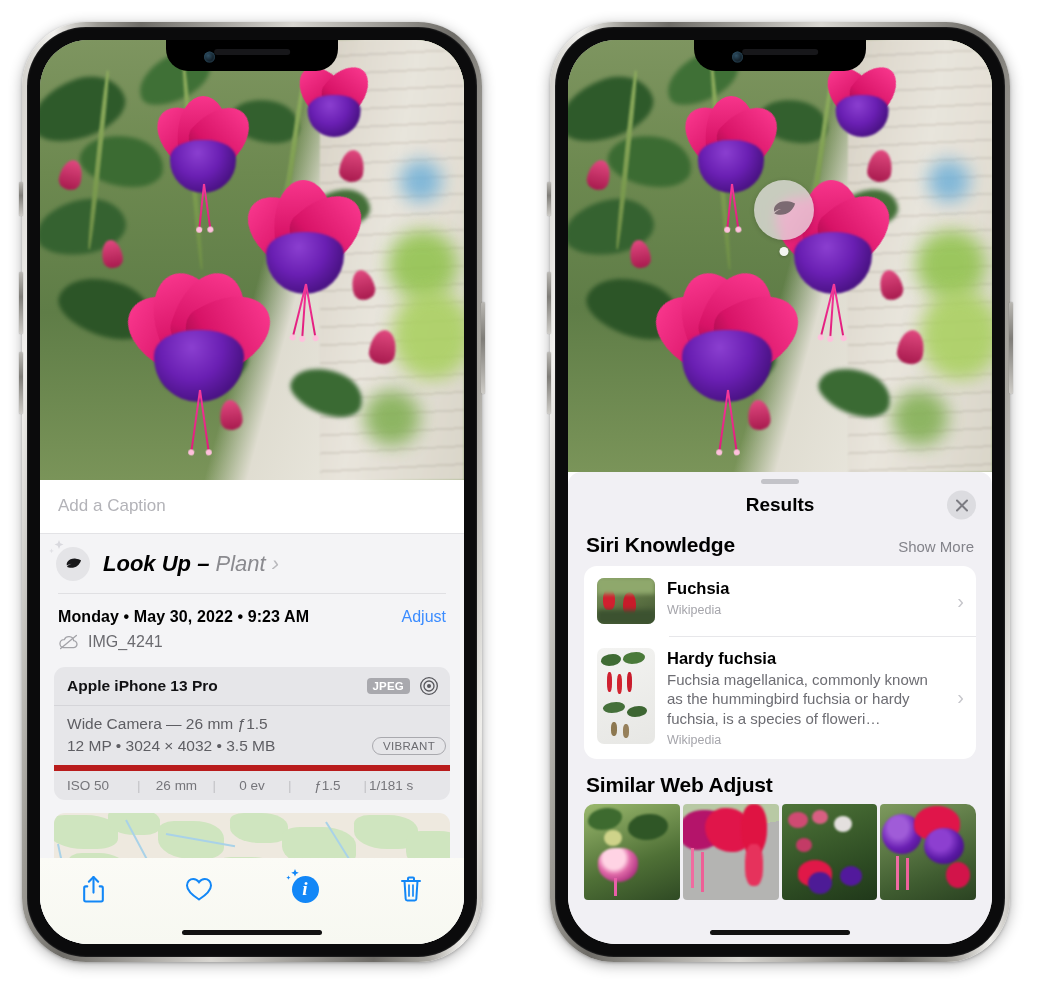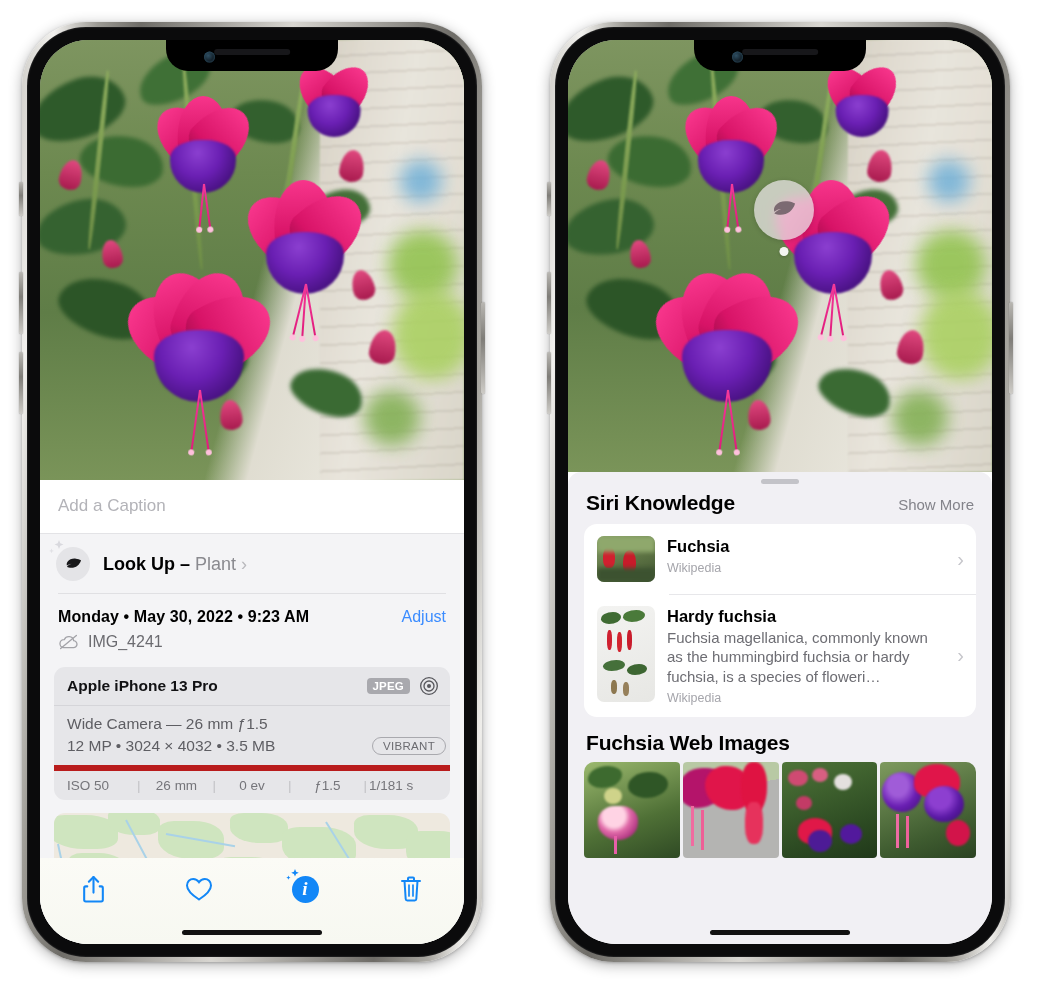--- a/index.html
+++ b/index.html
@@ -197,21 +197,21 @@
     left: 18px; right: 18px; bottom: 0; height: 1px;
     background: #e0e0e3;
   }
   .leaf-chip {
     width: 34px; height: 34px; border-radius: 50%;
     background: #e4e4e7;
     display: flex; align-items: center; justify-content: center;
     position: relative; flex: 0 0 auto;
   }
   .sparkles { position: absolute; left: -11px; top: -9px; }
-  .lookup-text { font-size: 18px; color: #000; font-weight: 700; }
+  .lookup-text { font-size: 22px; color: #000; font-weight: 700; font-style: italic; }
   .lookup-text .sub { color: #8a8a8f; font-weight: 400; }
   .chev-grey { color: #b9b9bd; font-weight: 400; }
 
   .meta-block { padding: 14px 18px 10px 18px; }
   .meta-line1 {
     display: flex; justify-content: space-between; align-items: baseline;
   }
   .meta-date { font-size: 16px; font-weight: 700; color: #000; letter-spacing: .1px; }
   .meta-adjust { font-size: 16px; color: #3b8cff; }
   .meta-line2 { display: flex; align-items: center; gap: 9px; margin-top: 7px; }
@@ -692,20 +692,28 @@
             <svg width="28" height="28" viewBox="0 0 24 24">
               <path d="M21.5 6.5c-1.6 5.8-6.4 9.6-12.2 9.6-2.4 0-4.3-.5-5.6-1.2 1.4-1.9 3.5-3.2 6-3.8-2.2.2-4.3 1-6 2.3-.6-1.6-.3-3.6 1-5.2C6.6 5.4 10.9 4.1 15 4.6c2.5.3 4.6.8 6.5 1.9z" fill="#7c6a72"></path>
             </svg>
             <div class="dot"></div>
           </div>
         </div>
 
         <div class="results-sheet" style="top:432px;">
           <div class="grabber"></div>
 
+          <div class="res-head">
+            <div class="res-title">Results</div>
+            <div class="close-btn">
+              <svg width="14" height="14" viewBox="0 0 14 14">
+                <path d="M2 2 L12 12 M12 2 L2 12" stroke="#7c7c82" stroke-width="2" stroke-linecap="round"></path>
+              </svg>
+            </div>
+          </div>
 
           <div class="sec-head">
             <div class="sec-title">Siri Knowledge</div>
             <div class="sec-action">Show More</div>
           </div>
 
           <div class="know-card">
 
             <div class="know-row">
               <div class="know-thumb t1">
@@ -736,21 +744,21 @@
               <div class="know-body">
                 <div class="know-title">Hardy fuchsia</div>
                 <div class="know-desc">Fuchsia magellanica, commonly known as the hummingbird fuchsia or hardy fuchsia, is a species of floweri…</div>
                 <div class="know-src">Wikipedia</div>
               </div>
               <div class="know-chev">›</div>
             </div>
           </div>
 
           <div class="sim-head">
-            <div class="sim-title">Fuchsia Web Images</div>
+            <div class="sim-title">Similar Web Adjust</div>
           </div>
 
           <div class="sim-strip">
             <div class="sim-thumb" style="background:linear-gradient(160deg,#9bb96e,#4f7036 60%,#2f4a24);">
               <div style="position:absolute;left:4px;top:4px;width:34px;height:22px;background:#3d6a2f;border-radius:60% 40%;filter:blur(1px);"></div>
               <div style="position:absolute;left:44px;top:10px;width:40px;height:26px;background:#2f5626;border-radius:55% 45%;filter:blur(1px);"></div>
               <div style="position:absolute;left:20px;top:26px;width:18px;height:16px;background:#cfd38a;border-radius:50%;filter:blur(1px);"></div>
               <div style="position:absolute;left:14px;top:44px;width:40px;height:34px;background:radial-gradient(ellipse at 40% 30%,#ffd3e4 0 32%,#e06aa8 48%,#9c1f72 86%);border-radius:46% 46% 54% 54%;filter:blur(.8px);"></div>
               <div style="position:absolute;left:30px;top:74px;width:3px;height:18px;background:#e85fa8;"></div>
             </div>

